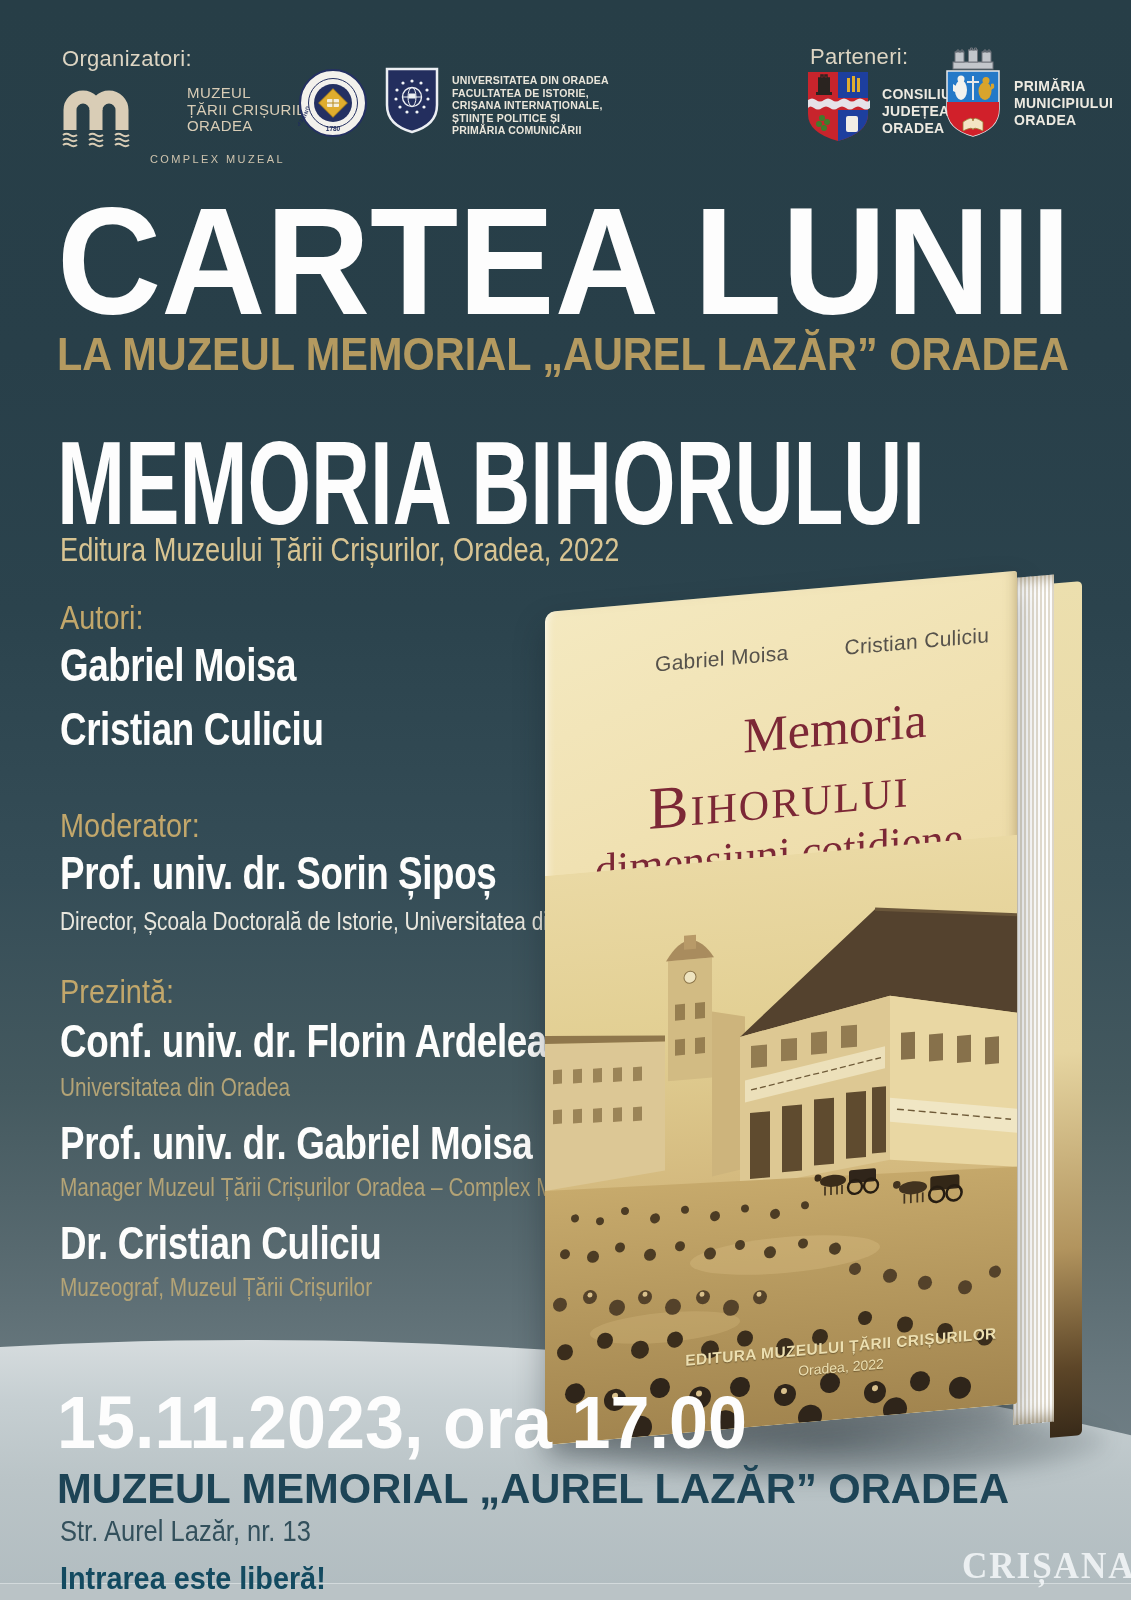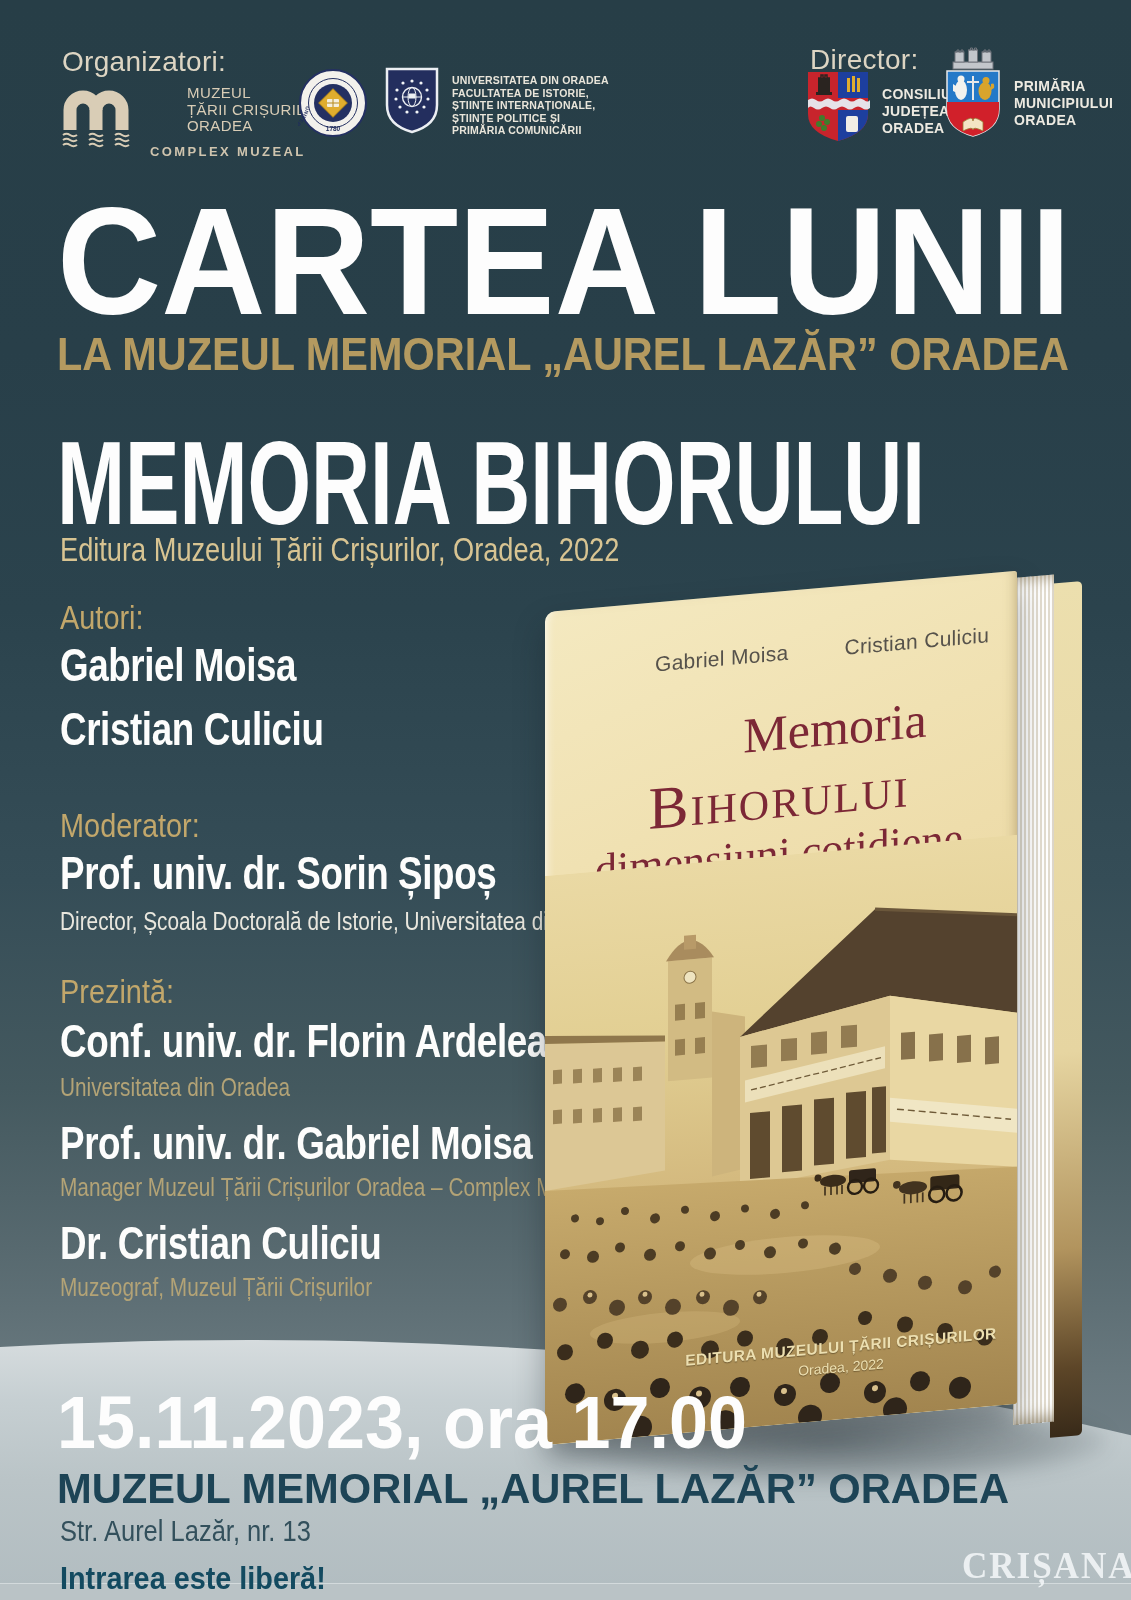--- a/index.html
+++ b/index.html
@@ -11,23 +11,23 @@
   .cx80{transform:scaleX(.80);transform-origin:0 0;}
   .cx85{transform:scaleX(.85);transform-origin:0 0;}
   .cx90{transform:scaleX(.90);transform-origin:0 0;}
 
   
   .floor{position:absolute;left:-1250px;top:1340px;width:3000px;height:1000px;border-radius:50%;
     background:linear-gradient(180deg,#d6dcde 0%,#c6cfd2 6%,#bac4c7 14%,#b1bcc0 26%,#aab5ba 40%);}
   .floor-strip{position:absolute;left:0;top:1583px;width:1131px;height:17px;background:#bac3c6;border-top:1px solid #d3dadc;}
 
   
-  .hdr-label{font-size:28px;color:#ddd5c3;letter-spacing:.3px;}
+  .hdr-label{font-size:22px;color:#ddd5c3;letter-spacing:.3px;}
   .mus-text{color:#d9cdb6;font-weight:normal;font-size:15px;line-height:16.5px;letter-spacing:.4px;margin-left:37px;}
-  .mus-sub{color:#cfc4ae;font-weight:bold;font-size:13px;letter-spacing:2.4px;margin-top:9px;}
+  .mus-sub{color:#cfc4ae;font-weight:normal;font-size:11px;letter-spacing:2.4px;margin-top:18px;}
   .fac-text{color:#e9e5da;font-weight:bold;font-size:10.5px;line-height:12.5px;letter-spacing:.2px;}
   .part-text{color:#edeae1;font-weight:bold;font-size:14px;line-height:17px;letter-spacing:.3px;}
 
   svg text{font-family:"Liberation Sans",sans-serif;}
   .serif{font-family:"Liberation Serif",serif;}
 
   
   .label-gold{font-size:34px;color:#c2a76b;}
   .name{font-size:46px;font-weight:bold;color:#fdfdfc;letter-spacing:-0.5px;}
   .subline{font-size:26px;color:#b3a376;}
@@ -131,26 +131,26 @@
         <circle cx="20" cy="17" r="1.6"></circle>
     </g>
     <circle cx="29" cy="31" r="9.5" fill="none" stroke="#eceff3" stroke-width="1.4"></circle>
     <ellipse cx="29" cy="31" rx="4" ry="9.5" fill="none" stroke="#eceff3" stroke-width="1"></ellipse>
     <path d="M19.5,31 h19" stroke="#eceff3" stroke-width="1"></path>
     <rect x="25.5" y="27.5" width="7" height="5" fill="#eceff3"></rect>
   </svg>
   <div class="abs fac-text" style="left:452px;top:74px;">
     <div>UNIVERSITATEA DIN ORADEA</div>
     <div>FACULTATEA DE ISTORIE,</div>
-    <div>ȘTIINȚE INTERNAȚIONALE,</div>
+    <div>CRIȘANA INTERNAȚIONALE,</div>
     <div>ȘTIINȚE POLITICE ȘI</div>
     <div>PRIMĂRIA COMUNICĂRII</div>
   </div>
 
-  <div class="abs hdr-label" style="left:810px;top:44px;">Director:</div>
+  <div class="abs hdr-label" style="left:810px;top:44px;">Parteneri:</div>
 
   <svg class="abs" style="left:806px;top:70px;" width="64" height="74" viewBox="0 0 64 74">
     <path d="M2,2 h60 v42 q0,19 -30,27 q-30,-8 -30,-27 Z" fill="#c8242c"></path>
     <path d="M32,2 h30 v26 h-30 Z" fill="#1d3f9e"></path>
     <path d="M32,40 h30 v4 q0,19 -30,27 Z" fill="#1d3f9e"></path>
     <rect x="12" y="8" width="12" height="16" fill="#2a2420"></rect>
     <rect x="10" y="22" width="16" height="3" fill="#2a2420"></rect>
     <path d="M12,8 h3 v-3 h2 v3 h2 v-3 h2 v3 h3" fill="none" stroke="#2a2420" stroke-width="1.5"></path>
     <g fill="#e0ad2e">
         <rect x="41" y="8" width="3" height="14"></rect>

